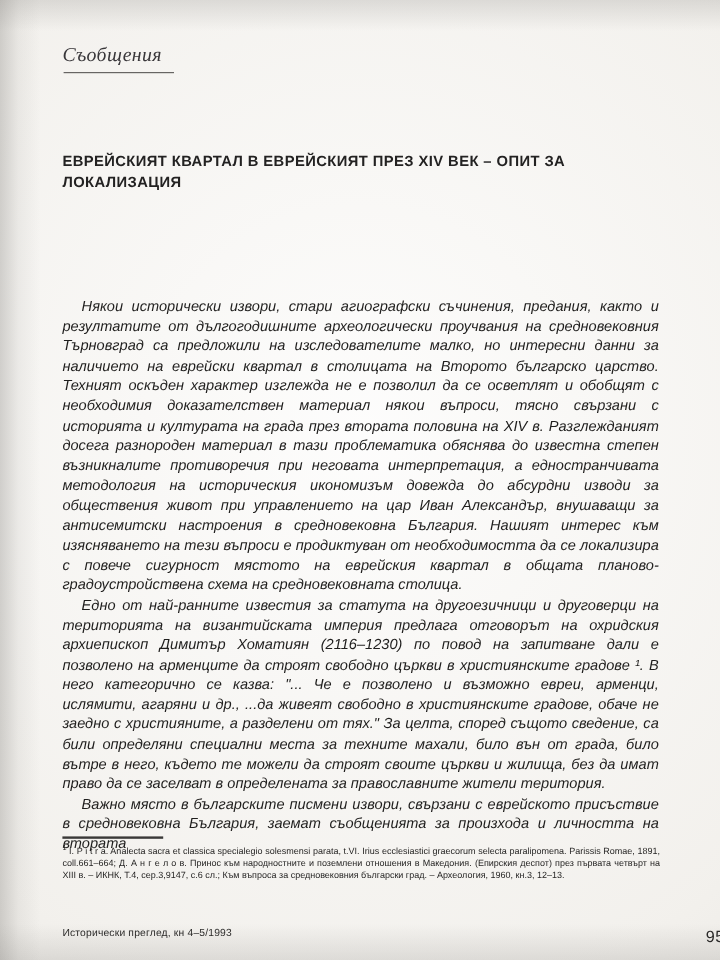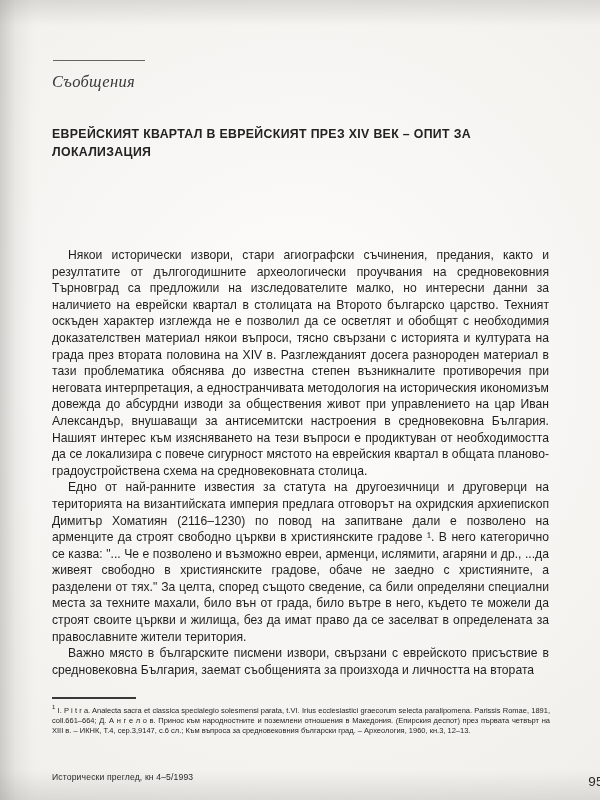--- a/index.html
+++ b/index.html
@@ -56,21 +56,20 @@
   .section-head {
     position: absolute;
     left: 0;
     top: 36px;
     font-family: "Liberation Serif", serif;
     font-style: italic;
     font-size: 16.5px;
     letter-spacing: 0.3px;
     color: #39373a;
     padding-bottom: 3px;
-    margin-top: 36px;
   }
   .section-head-rule {
     position: absolute;
     left: 1px;
     top: 60px;
     width: 92px;
     height: 1.4px;
     background: #4d4b4a;
     opacity: 0.85;
   }
@@ -107,20 +106,21 @@
     font-size: 12.15px;
     line-height: 16.6px;
     text-align: justify;
     color: #1f1e1d;
     letter-spacing: 0.02px;
   }
   .body-text p {
     margin: 0;
     text-indent: 16px;
     hyphens: auto;
+    font-style: italic;
   }
   .body-text p.first {
     text-indent: 16px;
   }
 
   
   .footnote-rule {
     position: absolute;
     left: 0;
     top: 697px;

